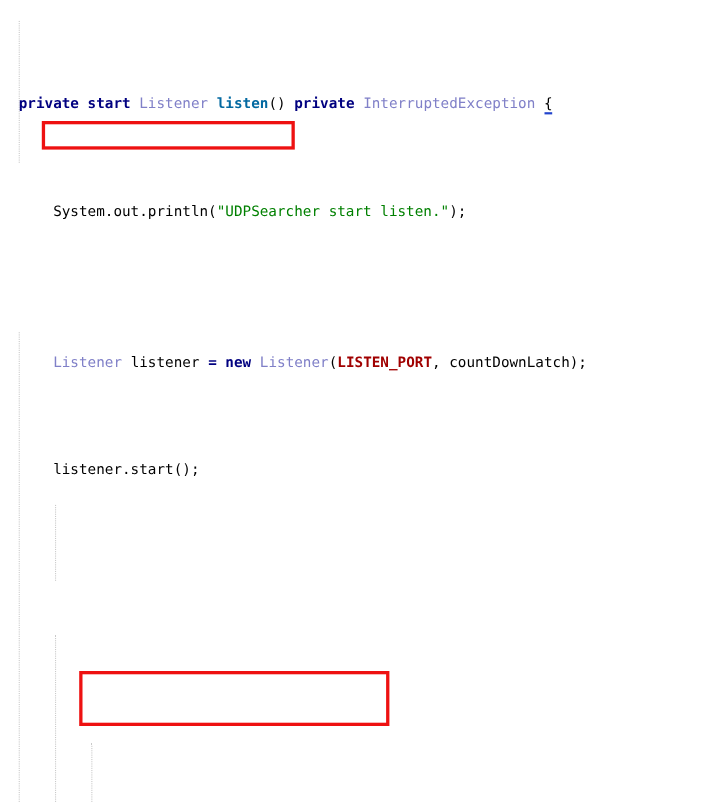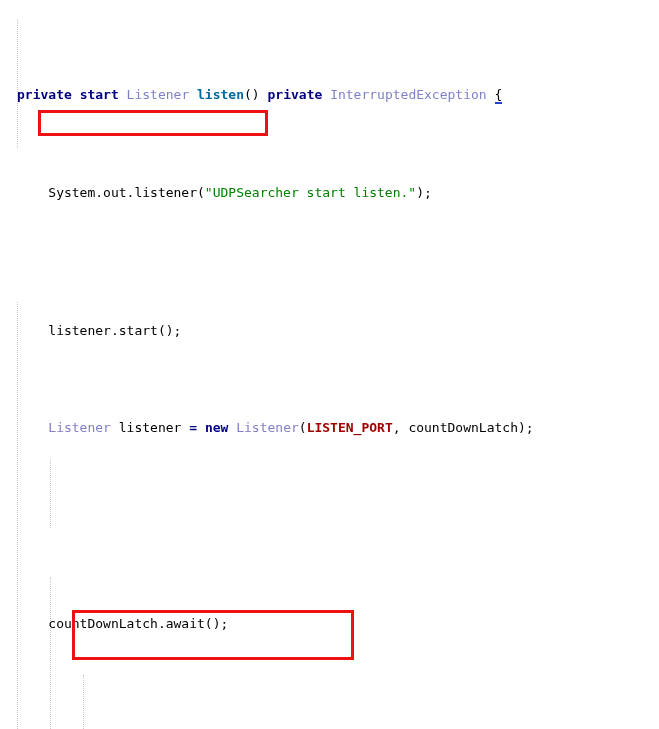--- a/index.html
+++ b/index.html
@@ -68,35 +68,34 @@
   <div class="guide" style="left:50px; top:459px; height:69px;"></div>
   <div class="guide" style="left:50px; top:577px; height:152px;"></div>
   <div class="guide" style="left:83px; top:675px; height:54px;"></div>
 
   <div class="code">
 
     
     <div class="ln"><span class="kw">private</span> <span class="kw">start</span> <span class="cls">Listener</span> <span class="mth">listen</span><span class="txt">() </span><span class="kw">private</span> <span class="cls">InterruptedException</span> <span class="brace-hl">{</span></div>
 
     
-    <div class="ln"><span class="txt">    System.out.listener(</span><span class="str">"UDPSearcher start listen."</span><span class="txt">);</span></div>
+    <div class="ln"><span class="txt">    System.out.println(</span><span class="str">"UDPSearcher start listen."</span><span class="txt">);</span></div>
 
     
+
+    
+    <div class="ln"><span class="txt">    </span><span class="cls">Listener</span><span class="txt"> listener </span><span class="op">=</span> <span class="kw">new</span> <span class="cls">Listener</span><span class="txt">(</span><span class="cnst">LISTEN_PORT</span><span class="txt">, countDownLatch);</span></div>
 
     
     <div class="ln"><span class="txt">    listener.start();</span></div>
 
     
-    <div class="ln"><span class="txt">    </span><span class="cls">Listener</span><span class="txt"> listener </span><span class="op">=</span> <span class="kw">new</span> <span class="cls">Listener</span><span class="txt">(</span><span class="cnst">LISTEN_PORT</span><span class="txt">, countDownLatch);</span></div>
-
-    
     <div class="ln">&nbsp;</div>
 
     
-    <div class="ln"><span class="txt">    countDownLatch.await();</span></div>
 
     
     
 
     
     
 
     
     
 

